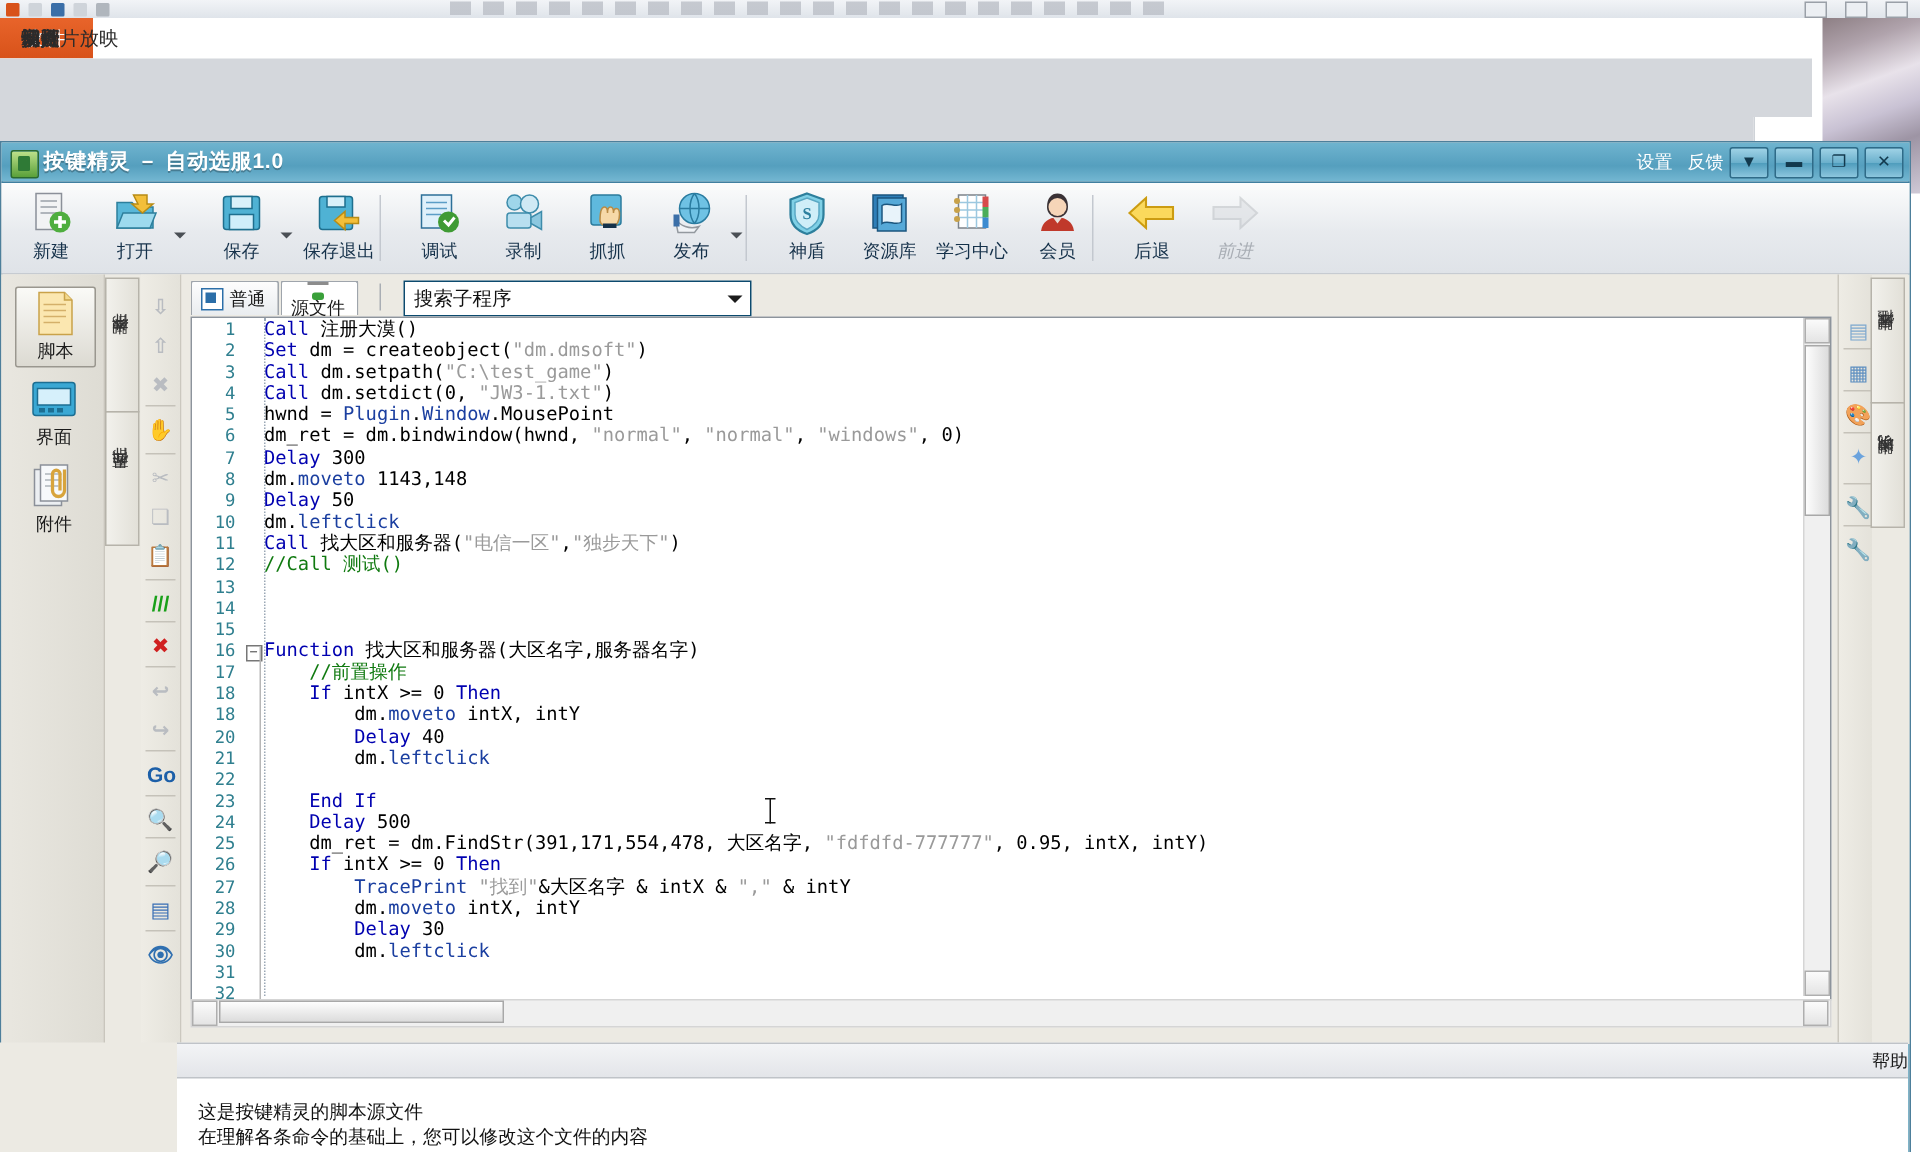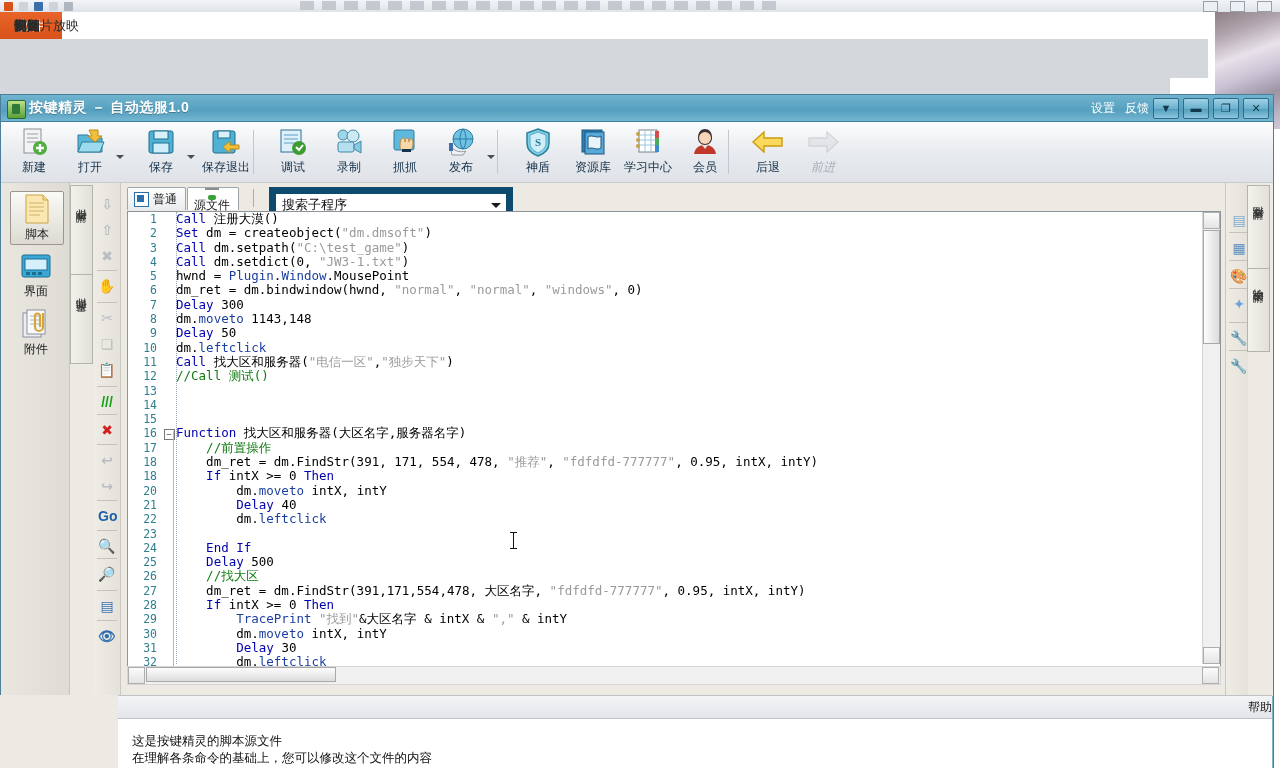--- a/index.html
+++ b/index.html
@@ -81,21 +81,21 @@
   .sico{position:absolute;left:4px;width:18px;height:18px;}
   .ssep{position:absolute;left:3px;width:20px;height:1px;background:#c5c2b9;}
   
   #editor-wrap{position:absolute;left:120px;top:0;width:1104px;height:513px;background:#eceae3;}
   #tabbar{position:relative;height:28px;}
   .etab{position:absolute;top:4px;height:22px;line-height:22px;padding:0 8px 0 6px;font-size:12px;
     border:1px solid #9fa5ac;border-bottom:none;background:linear-gradient(#fdfdfd,#e9ecef);
     display:flex;align-items:center;gap:4px;color:#1b1b1b;border-radius:2px 2px 0 0;}
   .etab.active{background:#fff;flex-direction:column;}
   #combo{position:absolute;left:148px;top:4px;width:224px;height:22px;background:#fff;
-    border:7px solid #0c4a6e;font-size:13px;line-height:22px;padding-left:6px;color:#111;}
+    border:1px solid #0c4a6e;font-size:13px;line-height:22px;padding-left:6px;color:#111;}
   #combo .cbtn{position:absolute;right:1px;top:1px;width:18px;height:20px;background:#fff;}
   #combo .cbtn:after{content:"";position:absolute;left:4px;top:8px;border-left:5px solid transparent;
     border-right:5px solid transparent;border-top:5px solid #1b1b1b;}
   #tabsep{position:absolute;left:132px;top:6px;width:1px;height:18px;background:#a9aeb4;}
   #code-pane{position:absolute;left:6px;top:28px;width:1092px;height:454px;background:#fff;
     border:1px solid #8d949c;overflow:hidden;}
   #gutter{position:absolute;left:0;top:0;width:34px;height:452px;background:#fff;}
   #fold-col{position:absolute;left:34px;top:0;width:14px;height:452px;background:#fff;
     border-right:1px dotted #9aa7b5;}
   #code-text{position:absolute;left:48px;top:0;right:18px;bottom:0;overflow:hidden;}
@@ -551,29 +551,27 @@
             <div class="ln"><span>dm.</span><span class="mb">moveto</span><span> 1143,148</span></div>
             <div class="ln"><span class="kw">Delay </span><span>50</span></div>
             <div class="ln"><span>dm.</span><span class="mb">leftclick</span></div>
             <div class="ln"><span class="kw">Call </span><span>找大区和服务器(</span><span class="st">"电信一区"</span><span>,</span><span class="st">"独步天下"</span><span>)</span></div>
             <div class="ln"><span class="cm">//Call 测试()</span></div>
             <div class="ln">&nbsp;</div>
             <div class="ln">&nbsp;</div>
             <div class="ln">&nbsp;</div>
             <div class="ln"><span class="kw">Function </span><span>找大区和服务器(大区名字,服务器名字)</span></div>
             <div class="ln"><span class="cm">    //前置操作</span></div>
-            <div class="ln"><span>    dm_ret = dm.FindStr(391, 171, 554, 478, </span><span class="st">"推荐"</span><span>, </span><span class="st">"fdfdfd-777777"</span><span>, 0.95, intX, intY)</span></div>
             <div class="ln"><span>    </span><span class="kw">If</span><span> intX &gt;= 0 </span><span class="kw">Then</span></div>
             <div class="ln"><span>        dm.</span><span class="mb">moveto</span><span> intX, intY</span></div>
             <div class="ln"><span>        </span><span class="kw">Delay </span><span>40</span></div>
             <div class="ln"><span>        dm.</span><span class="mb">leftclick</span></div>
             <div class="ln">&nbsp;</div>
             <div class="ln"><span>    </span><span class="kw">End If</span></div>
             <div class="ln"><span>    </span><span class="kw">Delay </span><span>500</span></div>
-            <div class="ln"><span class="cm">    //找大区</span></div>
             <div class="ln"><span>    dm_ret = dm.FindStr(391,171,554,478, 大区名字, </span><span class="st">"fdfdfd-777777"</span><span>, 0.95, intX, intY)</span></div>
             <div class="ln"><span>    </span><span class="kw">If</span><span> intX &gt;= 0 </span><span class="kw">Then</span></div>
             <div class="ln"><span>        </span><span class="mb">TracePrint</span><span> </span><span class="st">"找到"</span><span>&amp;大区名字 &amp; intX &amp; </span><span class="st">","</span><span> &amp; intY</span></div>
             <div class="ln"><span>        dm.</span><span class="mb">moveto</span><span> intX, intY</span></div>
             <div class="ln"><span>        </span><span class="kw">Delay </span><span>30</span></div>
             <div class="ln"><span>        dm.</span><span class="mb">leftclick</span></div>
           </div>
         <div id="text-caret"></div>
         <div id="vscroll">
           <div class="sbtn" style="top:0"></div>

